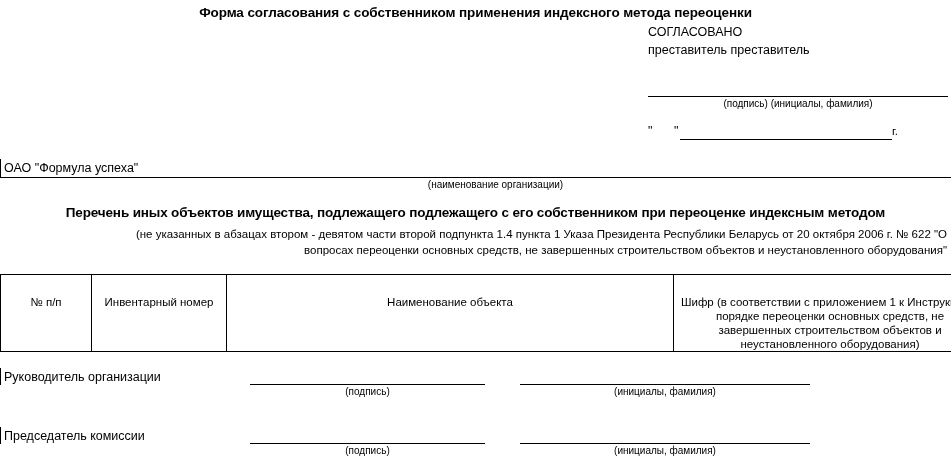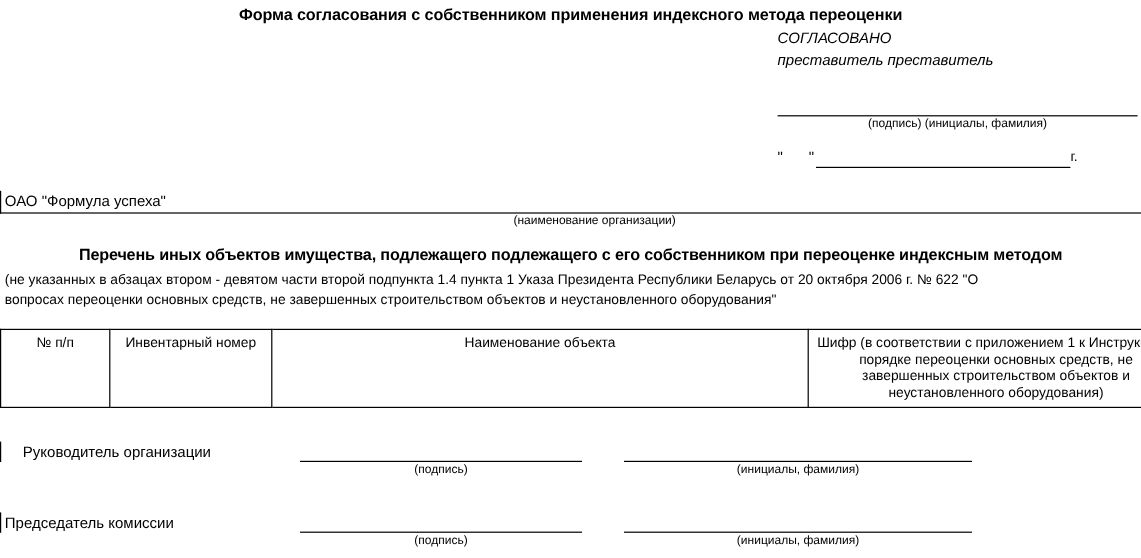--- a/index.html
+++ b/index.html
@@ -38,21 +38,20 @@
   .approve-block {
     position: absolute;
     left: 648px;
     top: 23px;
     width: 300px;
   }
   .approve-line {
     font-size: 12.5px;
     line-height: 18px;
     white-space: nowrap;
-    font-style: italic;
   }
 
   .sig-rule {
     position: absolute;
     background: #000000;
     height: 1px;
   }
 
   .caption {
     position: absolute;
@@ -129,21 +128,21 @@
     font-weight: bold;
     line-height: 16px;
     letter-spacing: -0.15px;
     white-space: nowrap;
   }
   .section-note {
     position: absolute;
     left: 4px;
     top: 226px;
     width: 943px;
-    text-align: left;
+    text-align: right;
     font-size: 11.5px;
     line-height: 16px;
   }
 
   
   .obj-table {
     position: absolute;
     left: 0px;
     top: 274px;
     width: 950px;
@@ -151,21 +150,21 @@
     border-collapse: collapse;
     table-layout: fixed;
   }
   .obj-table th {
     border: 1px solid #000000;
     vertical-align: top;
     font-weight: normal;
     font-size: 11.5px;
     line-height: 14px;
     text-align: center;
-    padding: 4px 4px 0 4px;
+    padding: 20px 4px 0 4px;
   }
   .col-num   { width: 82px; }
   .col-inv   { width: 126px; }
   .col-name  { width: 438px; }
   .col-code  { width: 304px; }
 
   
   .foot-label {
     position: absolute;
     font-size: 12.5px;
@@ -218,21 +217,21 @@
       <tr>
         <th class="col-num">№ п/п</th>
         <th class="col-inv">Инвентарный номер</th>
         <th class="col-name">Наименование объекта</th>
         <th class="col-code">Шифр (в соответствии с приложением 1 к Инструкции о порядке переоценки основных средств, не завершенных строительством объектов и неустановленного оборудования)</th>
       </tr>
     </thead>
   </table>
 
   <div class="foot-leftbar" style="top:368px;"></div>
-  <div class="foot-label" style="left:4px; top:370px;margin-left:15px;">Руководитель организации</div>
+  <div class="foot-label" style="left:4px; top:370px;">Руководитель организации</div>
   <div class="sig-rule" style="left:250px; top:384px; width:235px;"></div>
   <div class="caption" style="left:250px; top:386px; width:235px;">(подпись)</div>
   <div class="sig-rule" style="left:520px; top:384px; width:290px;"></div>
   <div class="caption" style="left:520px; top:386px; width:290px;">(инициалы, фамилия)</div>
 
   <div class="foot-leftbar" style="top:427px;"></div>
   <div class="foot-label" style="left:4px; top:429px;">Председатель комиссии</div>
   <div class="sig-rule" style="left:250px; top:443px; width:235px;"></div>
   <div class="caption" style="left:250px; top:445px; width:235px;">(подпись)</div>
   <div class="sig-rule" style="left:520px; top:443px; width:290px;"></div>

